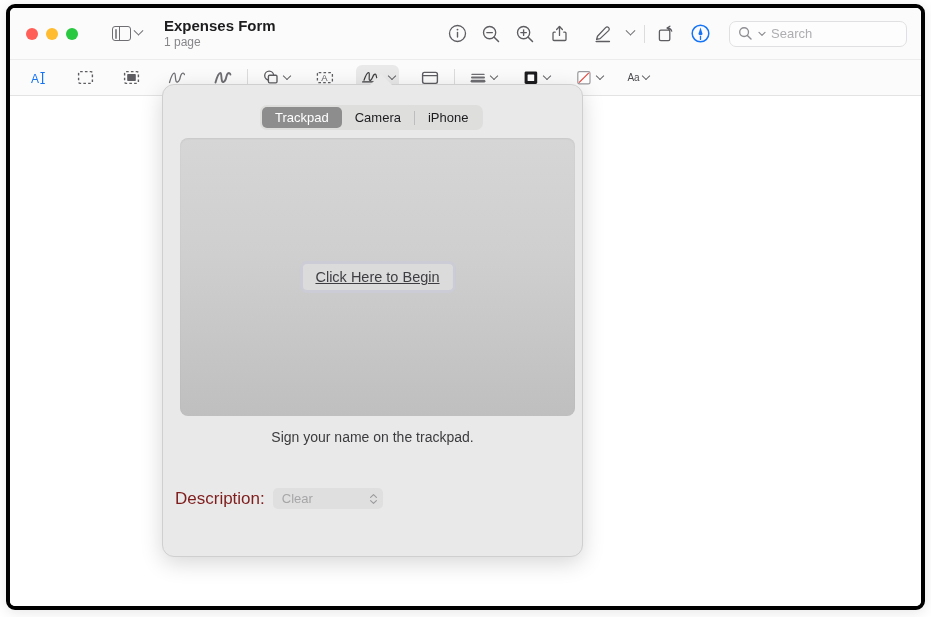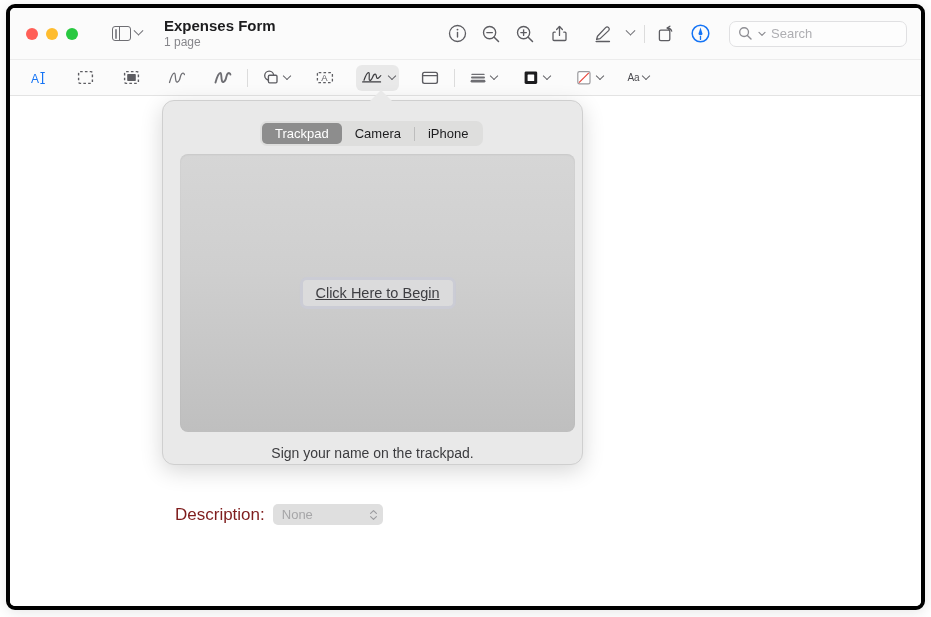--- a/index.html
+++ b/index.html
@@ -106,22 +106,22 @@
     border-right: 1.4px solid #5d5d62;
     border-bottom: 1.4px solid #5d5d62;
     transform: rotate(45deg) translate(-1.5px,-1.5px);
   }
 
   .docarea { position: absolute; left: 0; right: 0; top: 89px; bottom: 0; background: #fff; }
 
   
   .popover {
     position: absolute;
-    left: 152px; top: 92px;
-    width: 421px; height: 365px;
+    left: 152px; top: 76px;
+    width: 421px; height: 473px;
     background: #e9e9e9;
     border: 1px solid #cfcfcf;
     border-radius: 12px;
     box-shadow: 0 6px 22px rgba(0,0,0,0.16);
     z-index: 5;
   }
   .pop-arrow {
     position: absolute; left: 206px; top: -11px;
     width: 24px; height: 12px;
     background: #e9e9e9;
@@ -433,21 +433,21 @@
 
     <div class="canvas">
       <div class="begin-btn">Click Here to Begin</div>
     </div>
 
     <div class="hint">Sign your name on the trackpad.</div>
 
     <div class="descrow">
       <span class="desclabel">Description:</span>
       <div class="popup">
-        <span class="val">None</span>
+        <span class="val">Clear</span>
         <span class="updown">
           <svg class="ud" viewBox="0 0 7 4">
             <path d="M0.6 3.4 L3.5 0.6 L6.4 3.4" fill="none" stroke="#9a9a9e" stroke-width="1.1" stroke-linecap="round" stroke-linejoin="round"></path>
           </svg>
           <svg class="ud" viewBox="0 0 7 4">
             <path d="M0.6 0.6 L3.5 3.4 L6.4 0.6" fill="none" stroke="#9a9a9e" stroke-width="1.1" stroke-linecap="round" stroke-linejoin="round"></path>
           </svg>
         </span>
       </div>
     </div>

